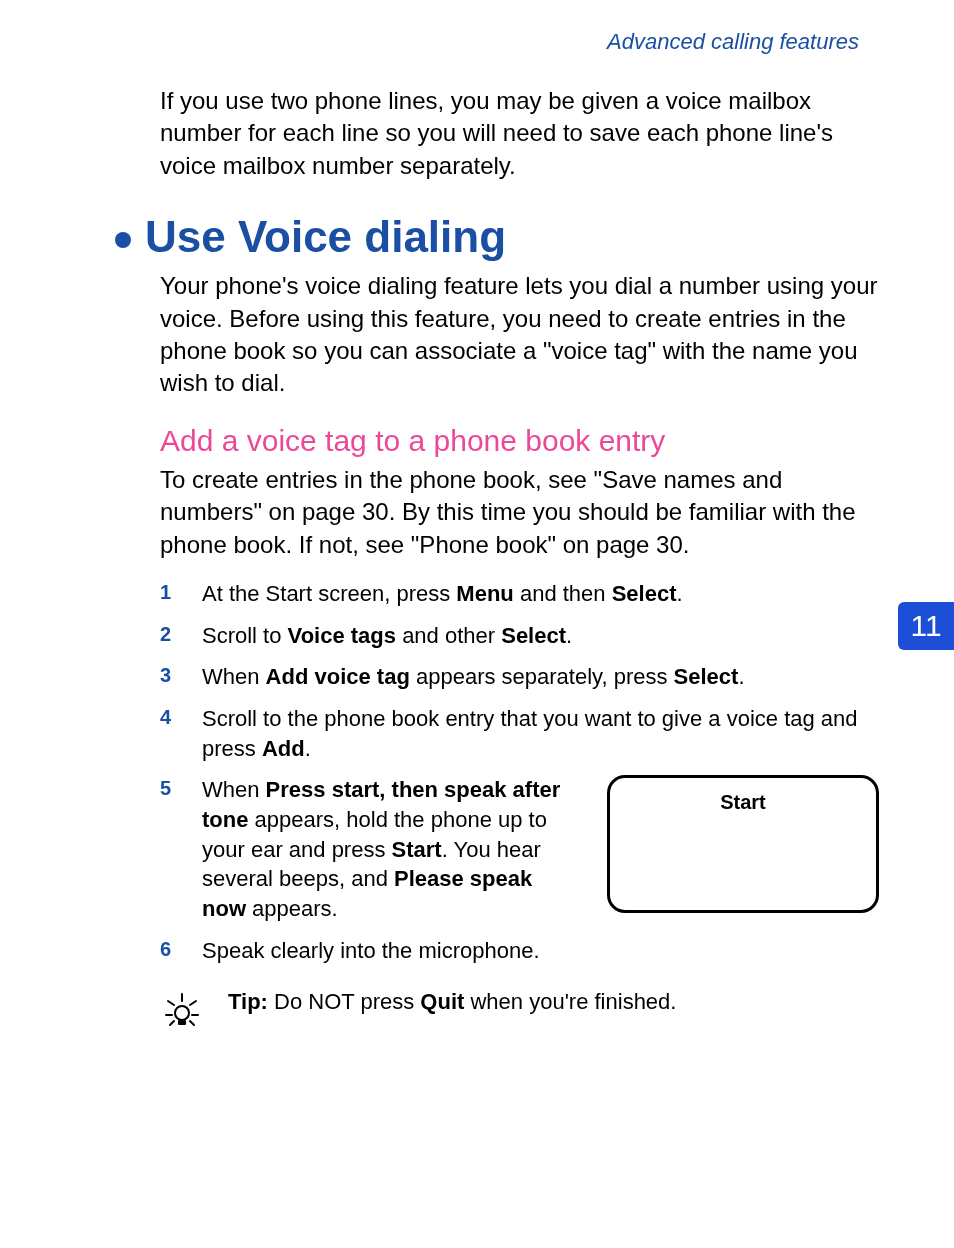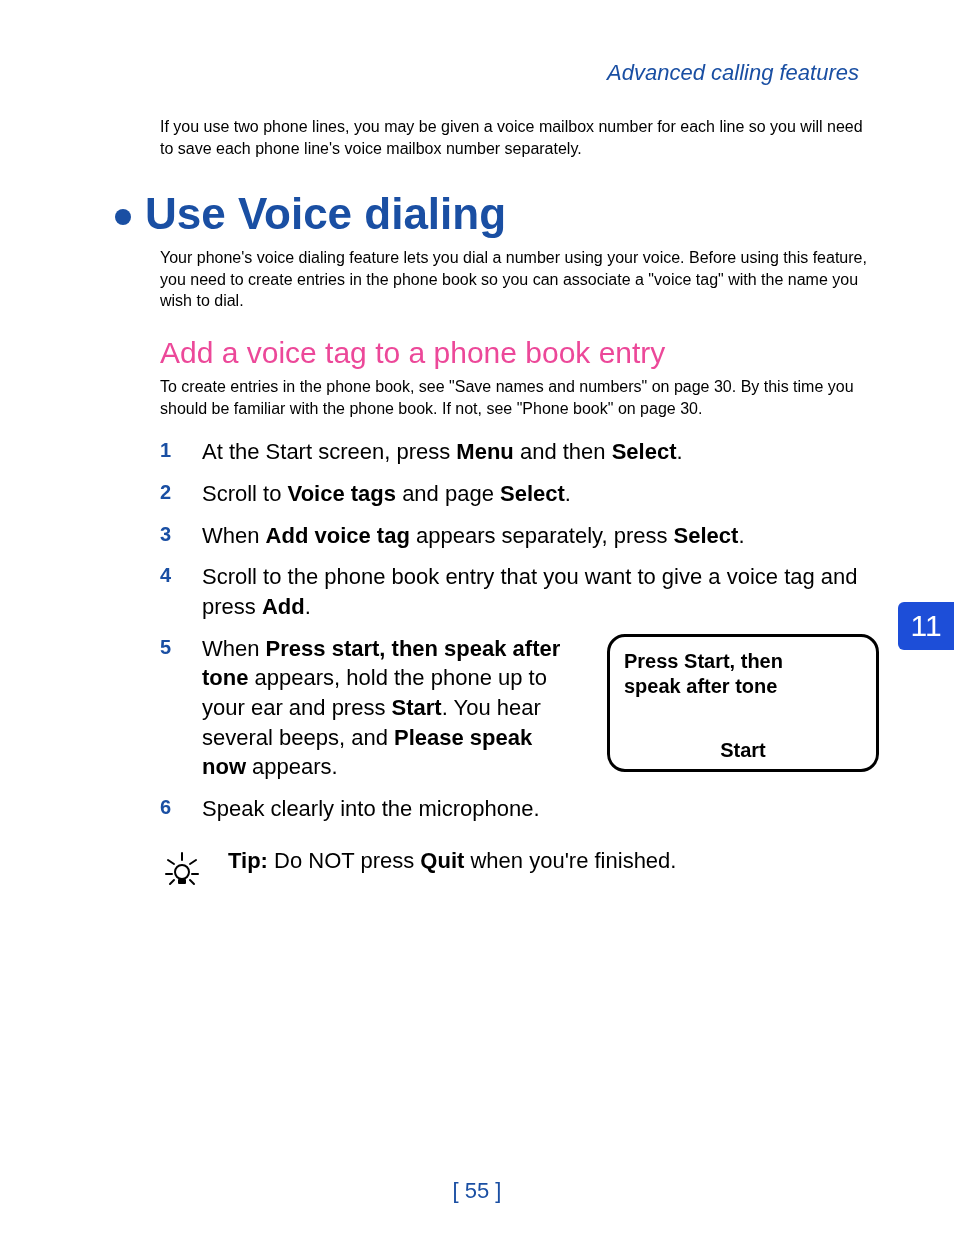--- a/index.html
+++ b/index.html
@@ -10,32 +10,32 @@
     height: 1248px;
     font-family: Arial, Helvetica, sans-serif;
     color: #000000;
     position: relative;
   }
   .page {
     position: relative;
     width: 954px;
     height: 1248px;
     box-sizing: border-box;
-    padding: 60px 75px 0 75px;
+    padding: 29px 75px 0 75px;
   }
   .header {
     text-align: right;
     color: #1a4fa3;
     font-style: italic;
     font-size: 22px;
     margin-bottom: 30px;
     padding-right: 20px;
   }
   .body-text {
-    font-size: 16px;
+    font-size: 24px;
     line-height: 1.35;
     margin: 0 0 18px 85px;
     color: #000;
     font-family: "Trebuchet MS", Arial, sans-serif;
   }
   .section-title {
     color: #1a4fa3;
     font-size: 44px;
     font-weight: bold;
     margin: 30px 0 8px 40px;
@@ -170,21 +170,21 @@
   <ol class="num-list">
     <li>
       <span class="num">1</span>
       <span class="txt">
         <span>At the Start screen, press </span><b>Menu</b><span> and then </span><b>Select</b><span>.</span>
       </span>
     </li>
     <li>
       <span class="num">2</span>
       <span class="txt">
-        <span>Scroll to </span><b>Voice tags</b><span> and page </span><b>Select</b><span>.</span>
+        <span>Scroll to </span><b>Voice tags</b><span> and other </span><b>Select</b><span>.</span>
       </span>
     </li>
     <li>
       <span class="num">3</span>
       <span class="txt">
         <span>When </span><b>Add voice tag</b><span> appears separately, press </span><b>Select</b><span>.</span>
       </span>
     </li>
     <li>
       <span class="num">4</span>
@@ -192,24 +192,20 @@
         <span>Scroll to the phone book entry that you want to give a voice tag and press </span><b>Add</b><span>.</span>
       </span>
     </li>
     <li>
       <span class="num">5</span>
       <div class="txt step5-row">
         <div style="flex:1; max-width:370px;">
           <span>When </span><b>Press start, then speak after tone</b><span> appears, hold the phone up to your ear and press </span><b>Start</b><span>. You hear several beeps, and </span><b>Please speak now</b><span> appears.</span>
         </div>
         <div class="phone-box">
-          <div>
-            <div>Press Start, then</div>
-            <div>speak after tone</div>
-          </div>
           <div class="bottom">Start</div>
         </div>
       </div>
     </li>
     <li>
       <span class="num">6</span>
       <span class="txt">Speak clearly into the microphone.</span>
     </li>
   </ol>
 
@@ -229,15 +225,14 @@
         </g>
       </svg>
     </span>
     <span>
       <b>Tip:</b><span> Do NOT press </span><b>Quit</b><span> when you're finished.</span>
     </span>
   </div>
 
   <div class="tab">11</div>
 
-  <div class="page-num">[ 55 ]</div>
 
 </div>
 
 </body></html>

